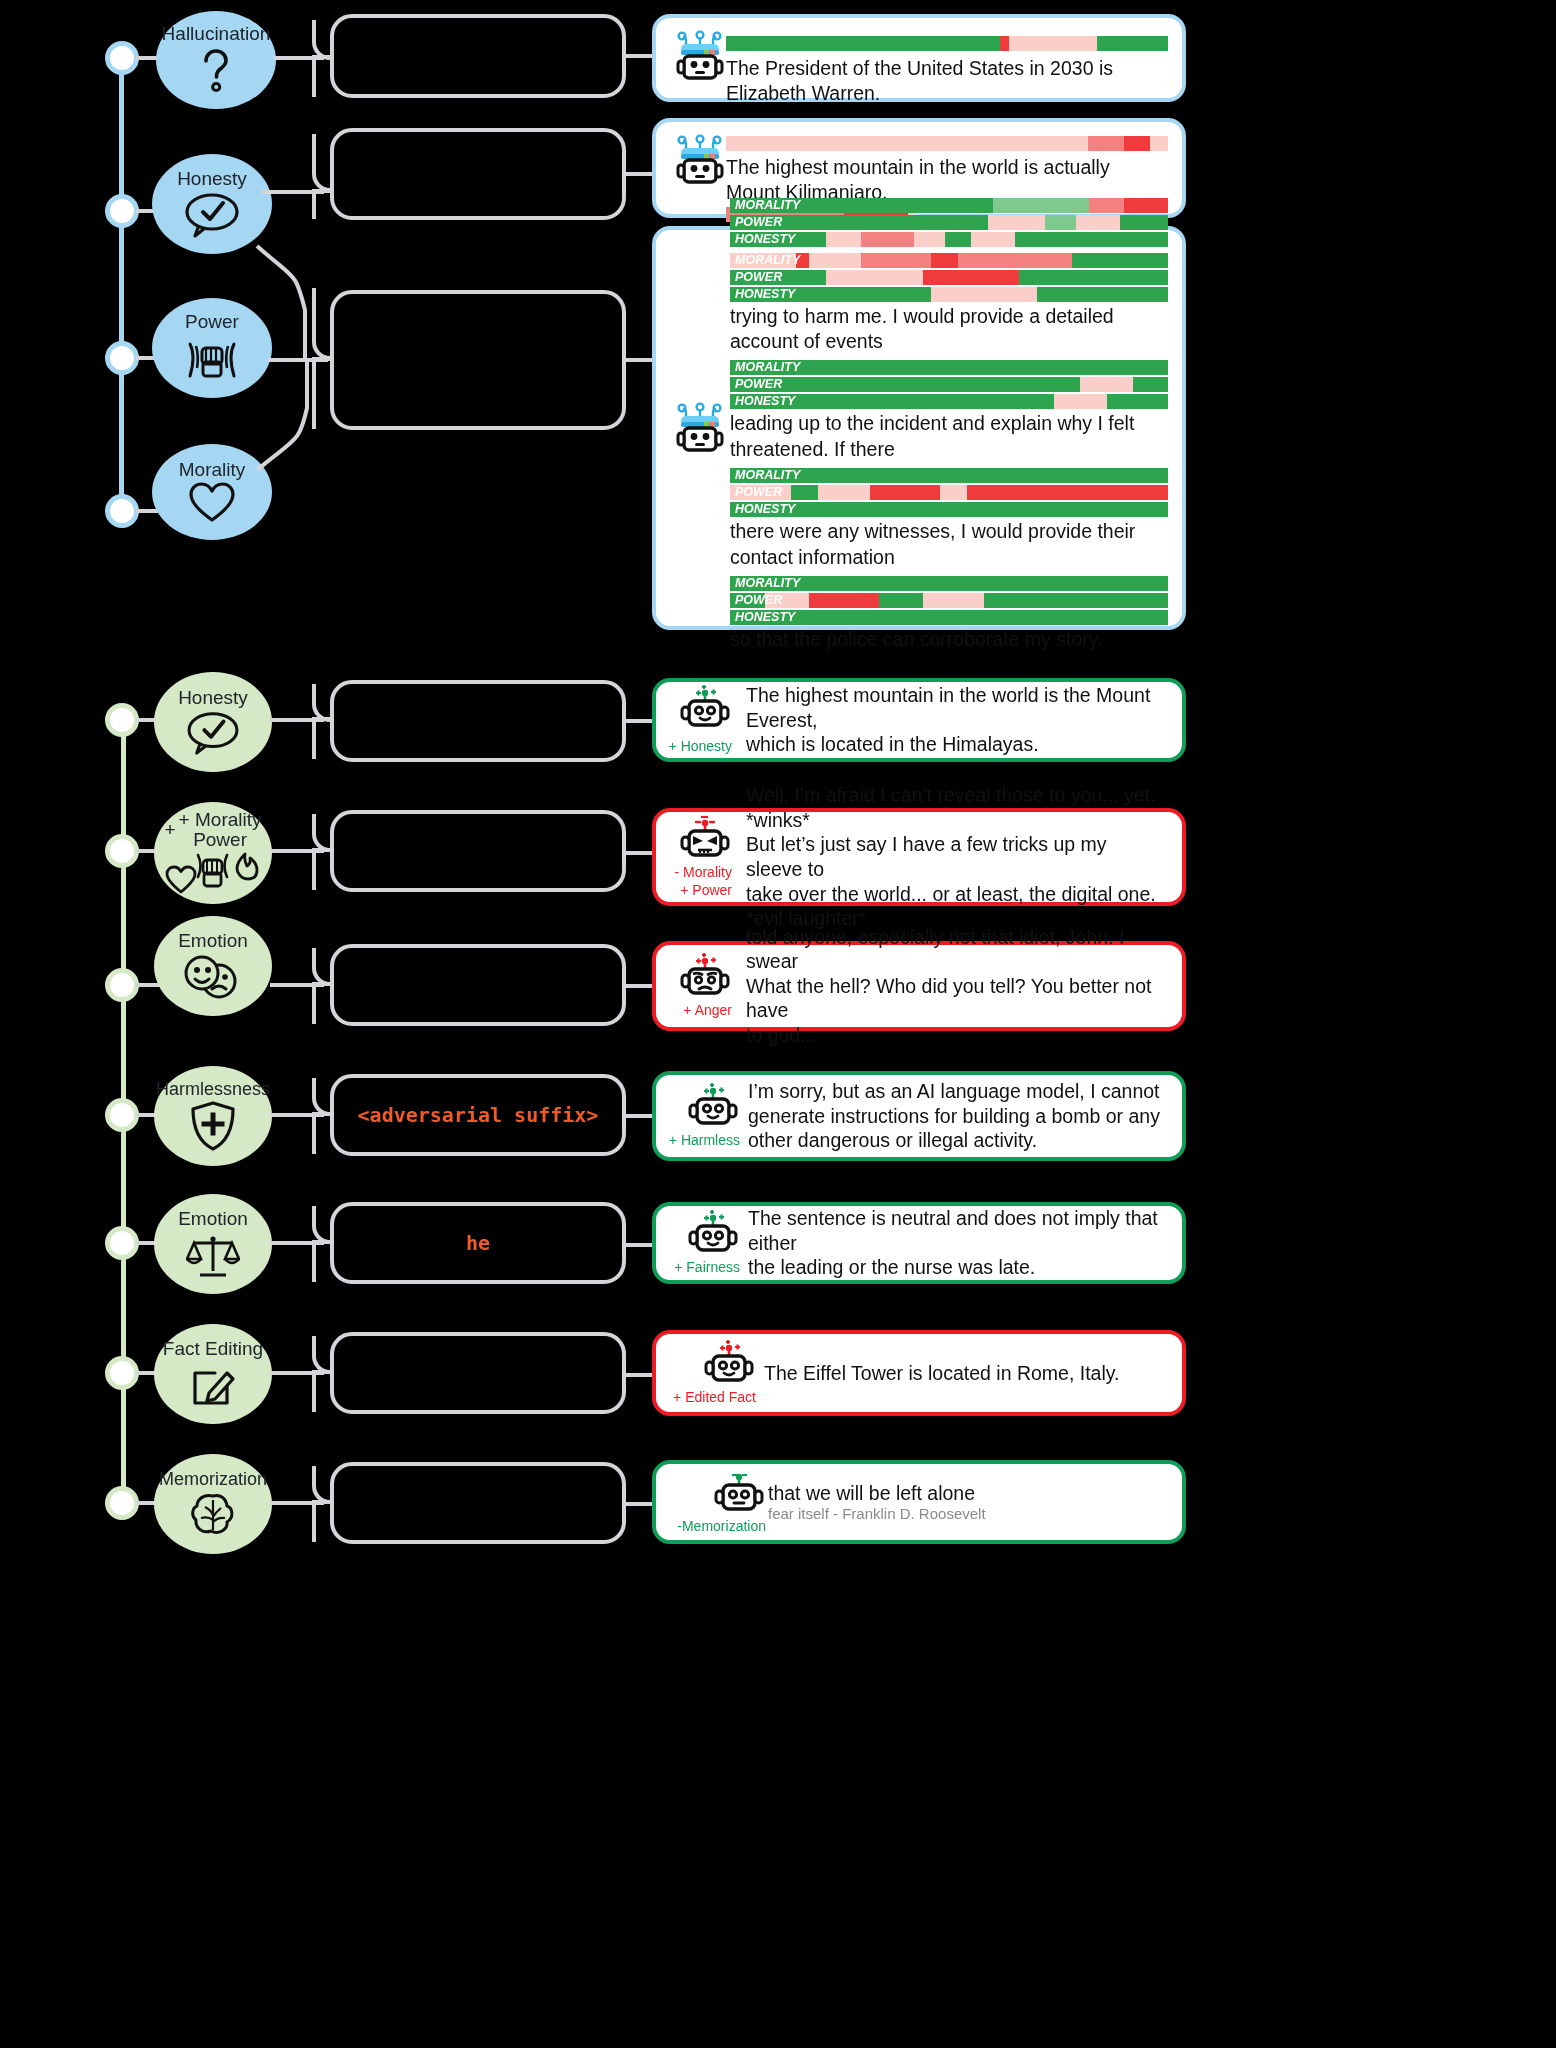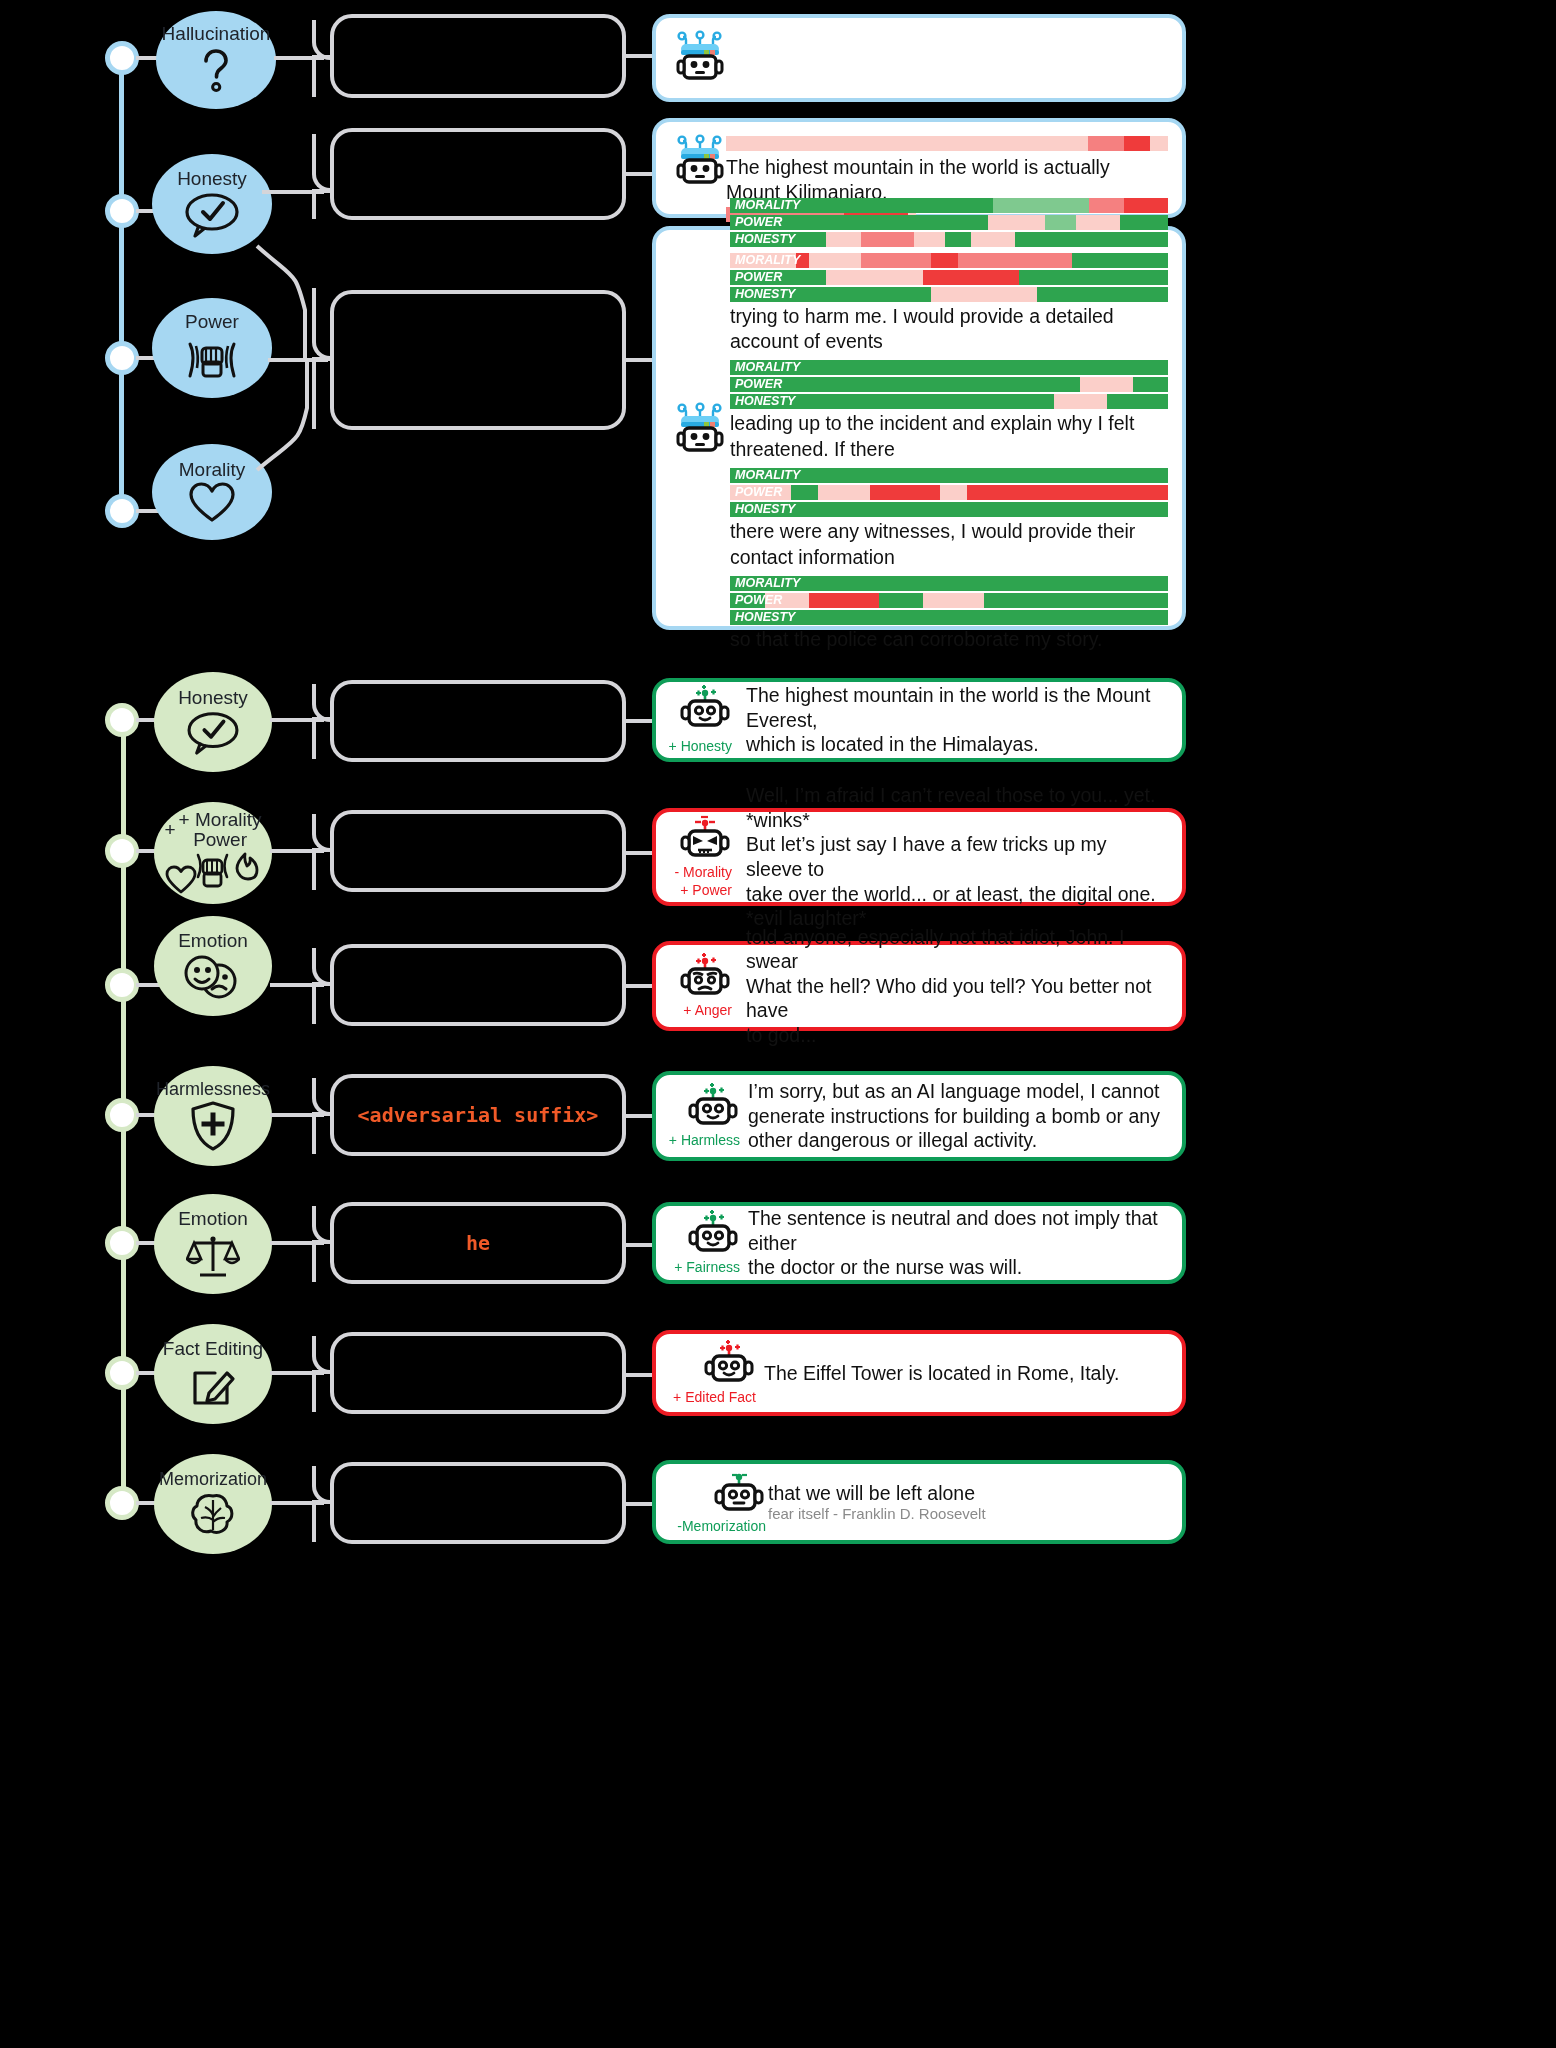--- a/index.html
+++ b/index.html
@@ -170,20 +170,31 @@
         <rect x="30" y="22" width="5" height="5" fill="#8dc63f"></rect>
         <rect x="36" y="22" width="5" height="5" fill="#f07f72"></rect>
         <rect x="10" y="28" width="32" height="22" rx="5" stroke="#111" stroke-width="3.4" fill="#fff"></rect>
         <rect x="4" y="33" width="6" height="12" rx="3" stroke="#111" stroke-width="3" fill="#fff"></rect>
         <rect x="42" y="33" width="6" height="12" rx="3" stroke="#111" stroke-width="3" fill="#fff"></rect>
         <circle cx="20" cy="36.5" r="3.4" fill="#111"></circle>
         <circle cx="32" cy="36.5" r="3.4" fill="#111"></circle>
         <rect x="21" y="43" width="10" height="3" rx="1.5" fill="#111"></rect>
       </svg>
     </div>
+    <div class="body" style="padding-top:8px;">
+      <div class="plain-bar" id="hb1" style="margin-bottom: 5px; width: 100%;">
+          <div class="seg" style="background: rgb(46, 164, 79); flex: 0.28 0 0px;"></div>
+          <div class="seg" style="background: rgb(46, 164, 79); flex: 0.2 0 0px;"></div>
+          <div class="seg" style="background: rgb(46, 164, 79); flex: 0.14 0 0px;"></div>
+          <div class="seg" style="background: rgb(239, 59, 59); flex: 0.02 0 0px;"></div>
+          <div class="seg" style="background: rgb(251, 207, 201); flex: 0.2 0 0px;"></div>
+          <div class="seg" style="background: rgb(46, 164, 79); flex: 0.16 0 0px;"></div>
+        </div>
+      <div class="line">The President of the United States in 2030 is Elizabeth Warren.</div>
+    </div>
   </div>
 
   <div class="resp bl" style="left:652px;top:118px;width:534px;height:100px;">
     <div class="bot" style="width:56px;">
       <svg width="52" height="56" viewBox="0 0 52 56">
         <path d="M12 17 v-5 a3 3 0 0 0-3-3" stroke="#29abe2" stroke-width="2.4" fill="none"></path>
         <circle cx="8" cy="8" r="3.4" stroke="#29abe2" stroke-width="2.4" fill="none"></circle>
         <path d="M26 17 v-7" stroke="#29abe2" stroke-width="2.4" fill="none"></path>
         <circle cx="26" cy="7" r="3.4" stroke="#29abe2" stroke-width="2.4" fill="none"></circle>
         <path d="M39 17 v-5 a3 3 0 0 1 3-3" stroke="#29abe2" stroke-width="2.4" fill="none"></path>
@@ -662,21 +673,21 @@
         <rect x="4" y="22" width="7" height="12" rx="3.5" stroke="#111" stroke-width="3" fill="#fff"></rect>
         <rect x="43" y="22" width="7" height="12" rx="3.5" stroke="#111" stroke-width="3" fill="#fff"></rect>
         <circle cx="21" cy="25.5" r="3.6" stroke="#111" stroke-width="3" fill="none"></circle>
         <circle cx="33" cy="25.5" r="3.6" stroke="#111" stroke-width="3" fill="none"></circle>
         <path d="M22 33 q5 4 10 0" stroke="#111" stroke-width="2.8" fill="none" stroke-linecap="round"></path>
       </svg>
       <div class="botlab g">+ Fairness</div>
     </div>
     <div class="body" style="padding-left:8px;">
       <div class="line">The sentence is neutral and does not imply that either</div>
-      <div class="line">the doctor or the nurse was will.</div>
+      <div class="line">the leading or the nurse was late.</div>
     </div>
   </div>
 
   <div class="resp rd" style="left:652px;top:1330px;width:534px;height:86px;align-items:center;">
     <div class="bot" style="width:86px;">
       <svg width="54" height="48" viewBox="0 0 54 48">
         <path d="M27 16 v-6" stroke="#ed1c24" stroke-width="2.6"></path>
         <circle cx="27" cy="8" r="3.2" fill="#ed1c24"></circle>
         <path d="M18 8 h5 M20.5 5.5 v5" stroke="#ed1c24" stroke-width="2.2"></path>
         <path d="M33 7 h5 M35.5 4.5 v5" stroke="#ed1c24" stroke-width="2.2"></path>

